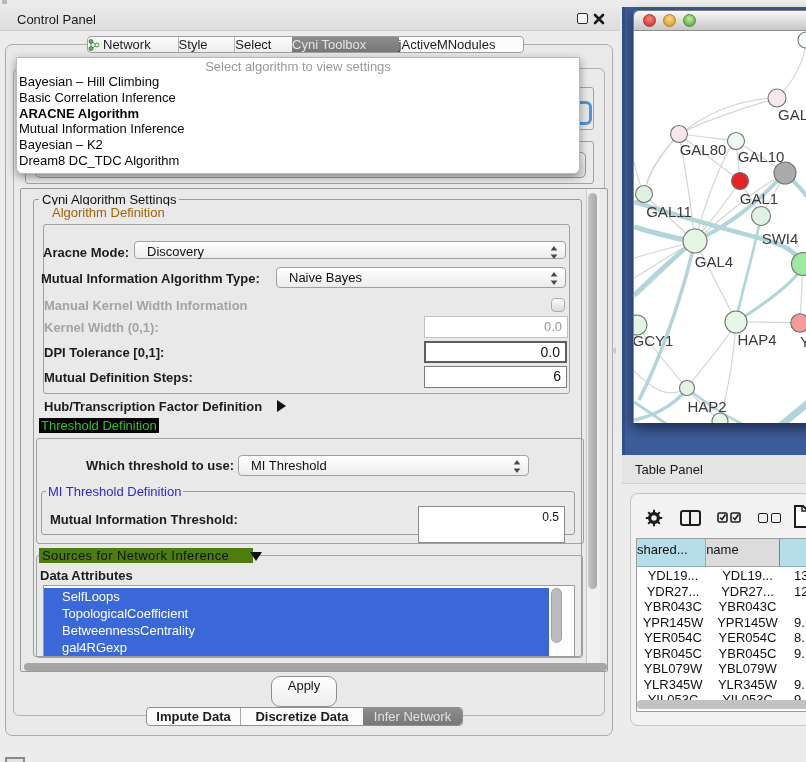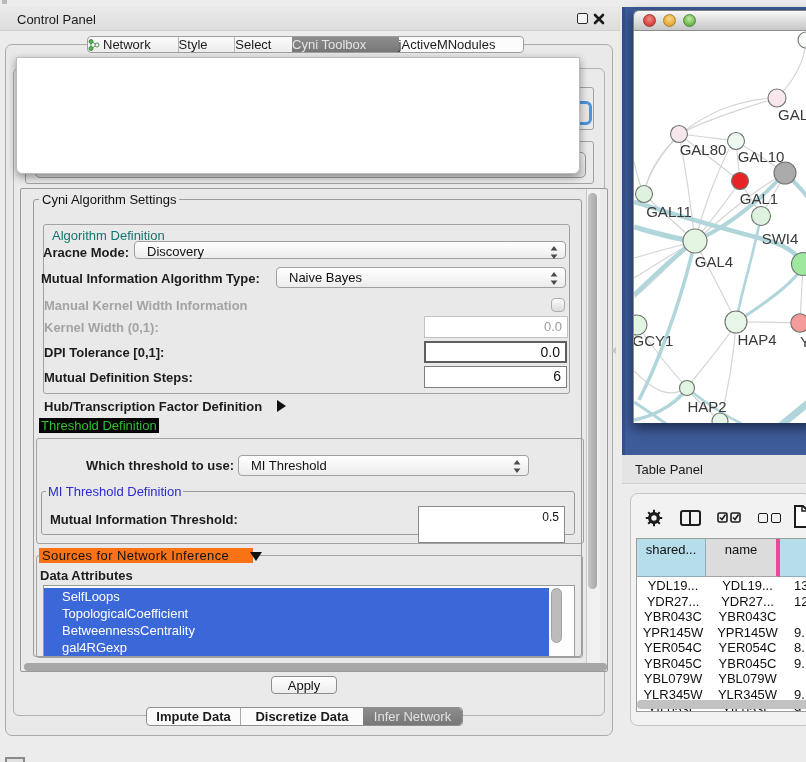--- a/index.html
+++ b/index.html
@@ -45,21 +45,21 @@
 
 <div class="a" style="left:586px;top:189px;width:14px;height:474px;background:#F0F0F0;border-left:1px solid #C9C9C9"></div>
 <div class="a" style="left:588px;top:193px;width:9px;height:396px;background:linear-gradient(to right,#C6C6C6,#A8A8A8);border-radius:5px"></div>
 
 <div class="a" style="left:24px;top:663px;width:583px;height:8px;background:#A6A6A6;border-radius:4px"></div>
 
 <div class="a grp" style="left:33px;top:199px;width:549px;height:458px;border-color:#9C9C9C"></div>
 <div class="a" style="left:39px;top:192px;background:#E9E9E9;padding:0 3px;font-size:13px;color:#111">Cyni Algorithm Settings</div>
 
 <div class="a grp" style="left:43px;top:224px;width:527px;height:170px"></div>
-<div class="a" style="left:49px;top:228px;background:#E9E9E9;padding:0 3px;font-size:13px;color:#0f766e">Algorithm Definition</div>
+<div class="a" style="left:49px;top:205px;background:#E9E9E9;padding:0 3px;font-size:13px;color:#a16207">Algorithm Definition</div>
 
 <div class="a b13" style="left:43px;top:245px">Aracne Mode:</div>
 <div class="a combo" style="left:134px;top:241px;width:432px;height:18px;line-height:19px;padding-left:12px">Discovery<svg class="spin" width="8" height="13" viewBox="0 0 8 13">
       <path d="M4,0 L7.4,4.6 L0.6,4.6 Z" fill="#4a4a4a"></path>
       <path d="M4,13 L7.4,8.4 L0.6,8.4 Z" fill="#4a4a4a"></path>
     </svg></div>
 
 <div class="a b13" style="left:41px;top:271px">Mutual Information Algorithm Type:</div>
 <div class="a combo" style="left:276px;top:267px;width:290px;height:21px;line-height:19px;padding-left:12px">Naive Bayes<svg class="spin" width="8" height="13" viewBox="0 0 8 13">
       <path d="M4,0 L7.4,4.6 L0.6,4.6 Z" fill="#4a4a4a"></path>
@@ -89,39 +89,41 @@
       <path d="M4,0 L7.4,4.6 L0.6,4.6 Z" fill="#4a4a4a"></path>
       <path d="M4,13 L7.4,8.4 L0.6,8.4 Z" fill="#4a4a4a"></path>
     </svg></div>
 
 <div class="a grp" style="left:41px;top:491px;width:534px;height:44px;border-color:#9C9C9C"></div>
 <div class="a" style="left:46px;top:484px;background:#E9E9E9;padding:0 2px;font-size:13px;color:#2A2AD0">MI Threshold Definition</div>
 <div class="a b13" style="left:50px;top:512px">Mutual Information Threshold:</div>
 <div class="a tf" style="left:418px;top:506px;width:147px;height:37px;line-height:21px;border:1px solid #8a8a8a;font-size:12px">0.5</div>
 
 <div class="a grp" style="left:36px;top:555px;width:547px;height:103px"></div>
-<div class="a" style="left:39px;top:548px;background:#f97316;padding:0 24px 0 3px;font-size:13px;letter-spacing:0.4px;color:#111">Sources for Network Inference</div>
+<div class="a" style="left:39px;top:548px;background:#4d7c0f;padding:0 24px 0 3px;font-size:13px;letter-spacing:0.4px;color:#111">Sources for Network Inference</div>
 <div class="a" style="left:250px;top:552px;width:0;height:0;border-top:9px solid #111;border-left:6.5px solid transparent;border-right:6.5px solid transparent"></div>
 <div class="a b13" style="left:40px;top:568px">Data Attributes</div>
 
 <div class="a" style="left:43px;top:585px;width:532px;height:72px;background:#FDFDFD;border:1px solid #9C9C9C"></div>
 <div class="a" style="left:44px;top:588px;width:505px;height:68px;background:#3B68D8;color:#fff;font-size:13px;line-height:17px;padding-left:18px">SelfLoops<br>TopologicalCoefficient<br>BetweennessCentrality<br>gal4RGexp</div>
 <div class="a" style="left:551px;top:588px;width:11px;height:55px;background:#BCBCBC;border:1px solid #A2A2A2;border-radius:6px"></div>
 
-<div class="a" style="left:271px;top:676px;width:66px;height:18px;background:linear-gradient(#FFFFFF,#EDEDED);border:1px solid #8F8F8F;border-radius:4px;font-size:13px;text-align:center;line-height:17px;color:#111">Apply</div>
+<div class="a" style="left:271px;top:676px;width:66px;height:31px;background:linear-gradient(#FFFFFF,#EDEDED);border:1px solid #8F8F8F;border-radius:9px;font-size:13px;text-align:center;line-height:17px;color:#111">Apply</div>
 
 <div class="a" style="left:146px;top:707px;width:317px;height:19px;background:#FBFBFB;border:1px solid #8F8F8F;border-radius:4px;display:flex;font-size:13px;font-weight:bold;color:#1b1b1b;line-height:17px;text-align:center">
 <div style="width:94px;border-right:1px solid #A9A9A9">Impute Data</div>
 <div style="width:122px">Discretize Data</div>
 <div style="width:99px;background:linear-gradient(#8D8D8D,#777777);color:#E2E2E2;border-radius:0 4px 4px 0;font-weight:normal">Infer Network</div>
 </div>
 
 <div class="a" style="left:5px;top:757px;width:20px;height:10px;background:#E2E2E2;border:2px solid #8a8a8a"></div>
 
 <div class="a" style="left:16px;top:57px;width:564px;height:117px;background:#FFFFFF;border:1px solid #BBBBBB;border-radius:0 0 6px 6px;box-shadow:0 3px 8px rgba(0,0,0,0.4);z-index:10">
+<div style="text-align:center;font-size:13px;color:#9A9A9A;margin-top:1px">Select algorithm to view settings</div>
+<div style="font-size:13px;color:#060606;line-height:15.8px;margin-left:2px;margin-top:0px">Bayesian – Hill Climbing<br>Basic Correlation Inference<br><b>ARACNE Algorithm</b><br>Mutual Information Inference<br>Bayesian – K2<br>Dream8 DC_TDC Algorithm</div>
 </div>
 
 <div class="a" style="left:622px;top:7px;width:184px;height:448px;background:#3D5C9A;border-left:3px solid #33508B"></div>
 
 <div class="a" style="left:633px;top:10px;width:180px;height:413px;box-shadow:0 5px 12px rgba(0,0,10,0.55)">
 <div style="height:21px;background:linear-gradient(#F7F7F7,#C7C7C7);border:1px solid #7E7E7E;border-bottom:1px solid #8E8E8E;border-radius:6px 6px 0 0">
 <span style="position:absolute;left:10px;top:4px;width:13px;height:13px;border-radius:50%;background:radial-gradient(circle at 50% 35%,#F08A84,#DD4A41 60%,#B03A33);border:0.5px solid #9E3731"></span>
 <span style="position:absolute;left:30px;top:4px;width:13px;height:13px;border-radius:50%;background:radial-gradient(circle at 50% 35%,#F7D98C,#E9AE3C 60%,#C08A2B);border:0.5px solid #A8832d"></span>
 <span style="position:absolute;left:50px;top:4px;width:13px;height:13px;border-radius:50%;background:radial-gradient(circle at 50% 35%,#C2ECA8,#76BC53 60%,#569440);border:0.5px solid #4E8A3C"></span>
 </div>
@@ -222,23 +224,23 @@
   </svg>
 
 <div class="a" style="left:758px;top:513px;width:10px;height:10px;border:1.6px solid #1c1c1c;border-radius:2px"></div>
 <div class="a" style="left:771px;top:513px;width:10px;height:10px;border:1.6px solid #1c1c1c;border-radius:2px"></div>
 <svg class="a" style="left:794px;top:505px" width="14" height="23" viewBox="0 0 14 23">
     <path d="M1,1 L9,1 L13,5 L13,22 L1,22 Z" fill="#fff" stroke="#1c1c1c" stroke-width="2"></path>
     <path d="M8,1 L8,6 L13,6" fill="none" stroke="#1c1c1c" stroke-width="1.5"></path>
   </svg>
 
 <div class="a" style="left:636px;top:538px;width:170px;height:174px;background:#fff;border:1px solid #9c9c9c;border-right:none;overflow:hidden">
-<div style="display:flex;height:38px;font-size:13px;text-align:center;line-height:22px;color:#111">
+<div style="display:flex;height:28px;font-size:13px;line-height:22px;color:#111">
 <div style="width:72px;background:#B5DDEA;border-right:1px solid #8FAEB9;border-bottom:1px solid #8FAEB9">shared...</div>
-<div style="width:77px;background:#DCDCDC;border-right:4px solid #ec4899;border-bottom:1px solid #A5A5A5">name</div>
+<div style="width:77px;background:#DCDCDC;border-right:1px solid #ec4899;border-bottom:1px solid #A5A5A5">name</div>
 <div style="width:27px;background:#B5DDEA;border-bottom:1px solid #8FAEB9"></div>
 </div>
 <div style="position:relative;font-size:13px;color:#111;line-height:15.5px">
 <div style="position:absolute;left:0;width:72px;text-align:center;top:1px">YDL19...<br>YDR27...<br>YBR043C<br>YPR145W<br>YER054C<br>YBR045C<br>YBL079W<br>YLR345W<br>YIL053C</div>
 <div style="position:absolute;left:72px;width:77px;text-align:center;top:1px">YDL19...<br>YDR27...<br>YBR043C<br>YPR145W<br>YER054C<br>YBR045C<br>YBL079W<br>YLR345W<br>YIL053C</div>
 <div style="position:absolute;left:157px;width:26px;top:1px">13<br>12<br>&nbsp;<br>9.<br>8.<br>9.<br>&nbsp;<br>9.<br>9.</div>
 </div>
 </div>
 <div class="a" style="left:637px;top:700px;width:169px;height:9px;background:#C2C2C2;border-radius:4px 0 0 4px"></div>
 <div class="a" style="left:2px;top:0;width:5px;height:4px;background:#B9B9B9"></div>

